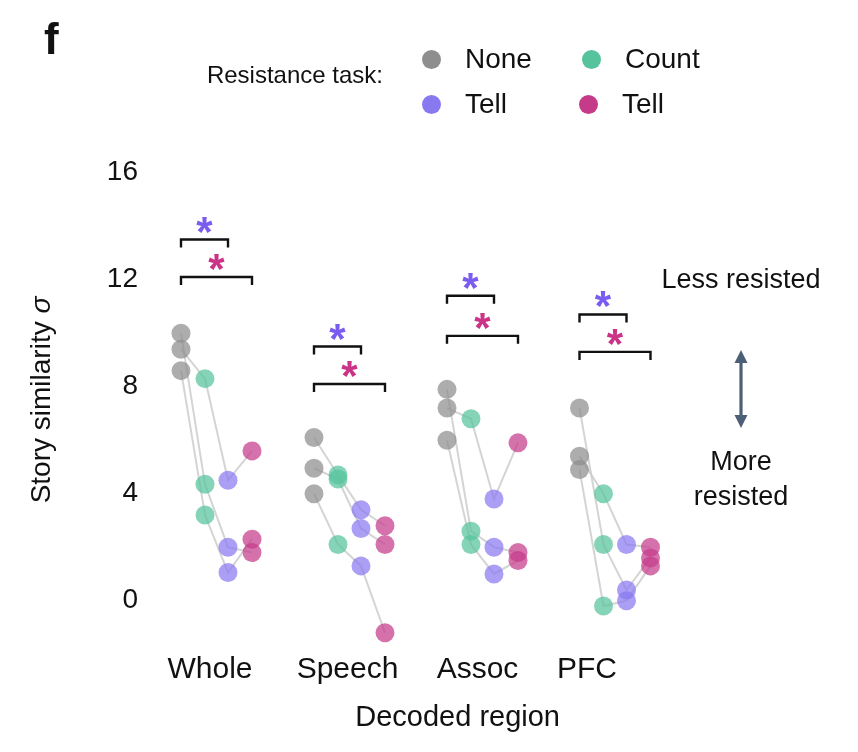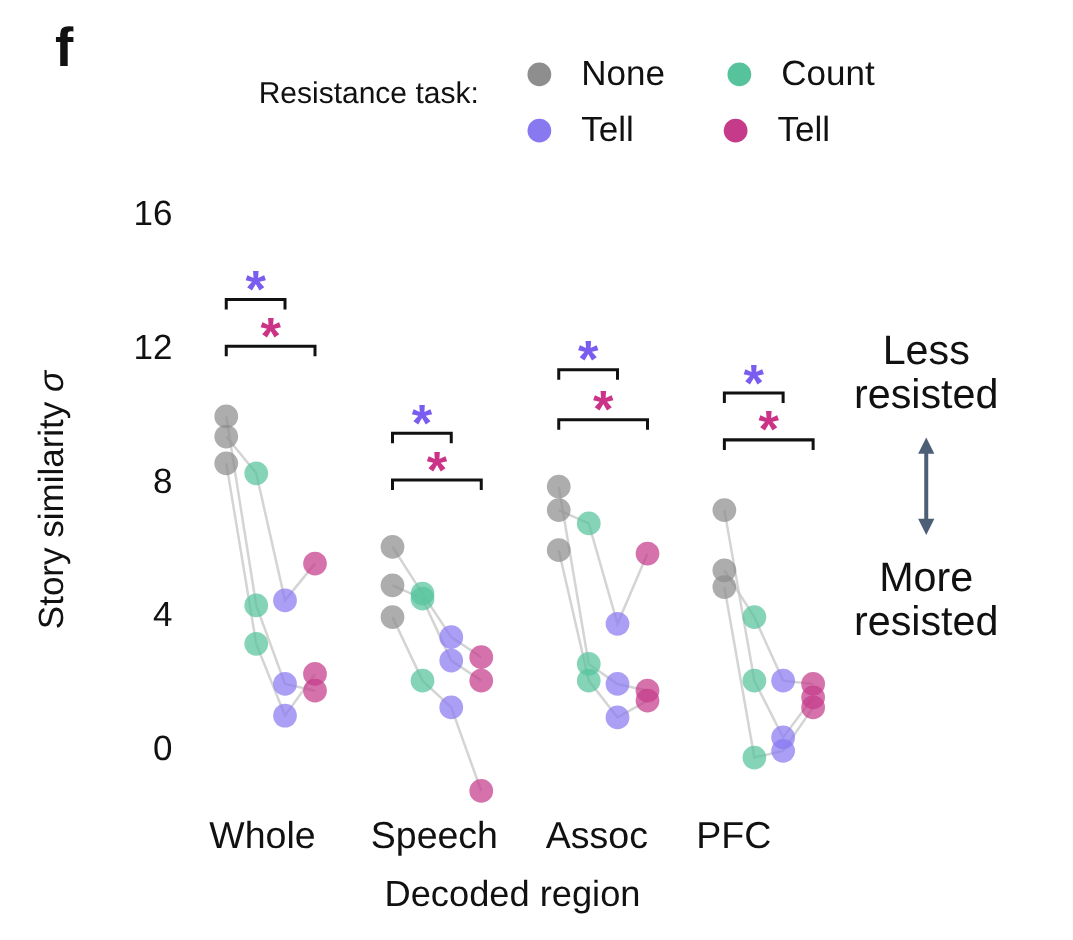--- a/index.html
+++ b/index.html
@@ -10,22 +10,22 @@
   .abs{position:absolute;}
   #panel-label{left:44px;top:14px;font-size:44px;font-weight:900;}
   #legend-title{left:137px;top:61px;width:246px;text-align:right;font-size:24px;}
   .legend-item{display:flex;align-items:center;gap:24px;font-size:28px;}
   .legend-dot{width:19px;height:19px;border-radius:50%;flex:0 0 auto;}
   #chart-svg{left:0;top:0;}
   #y-axis-title{
     left:-105px;top:380px;width:300px;height:40px;text-align:center;font-size:28px;
     transform:rotate(-90deg);
   }
-  #x-axis-title{left:260px;top:700px;width:300px;text-align:center;font-size:29px;}
-  .side-ann{left:660px;width:162px;text-align:center;font-size:33px;line-height:35px;}
+  #x-axis-title{left:260px;top:700px;width:300px;text-align:right;font-size:29px;}
+  .side-ann{left:660px;width:162px;text-align:center;font-size:27px;line-height:35px;}
   #ann-less{top:262px;}
   #ann-more{top:444px;}
 </style>
 </head>
 <body>
 
 <svg id="chart-svg" class="abs" width="858" height="752" viewBox="0 0 858 752">
     <polyline points="181,349.225 205,378.65 228,480.3 252,450.875" fill="none" stroke="#c9c9c9" stroke-width="2" opacity="0.8"></polyline>
     <polyline points="181,333.175 205,484.3125 228,547.175 252,552.525" fill="none" stroke="#c9c9c9" stroke-width="2" opacity="0.8"></polyline>
     <polyline points="181,370.625 205,515.075 228,572.5875 252,539.15" fill="none" stroke="#c9c9c9" stroke-width="2" opacity="0.8"></polyline>

